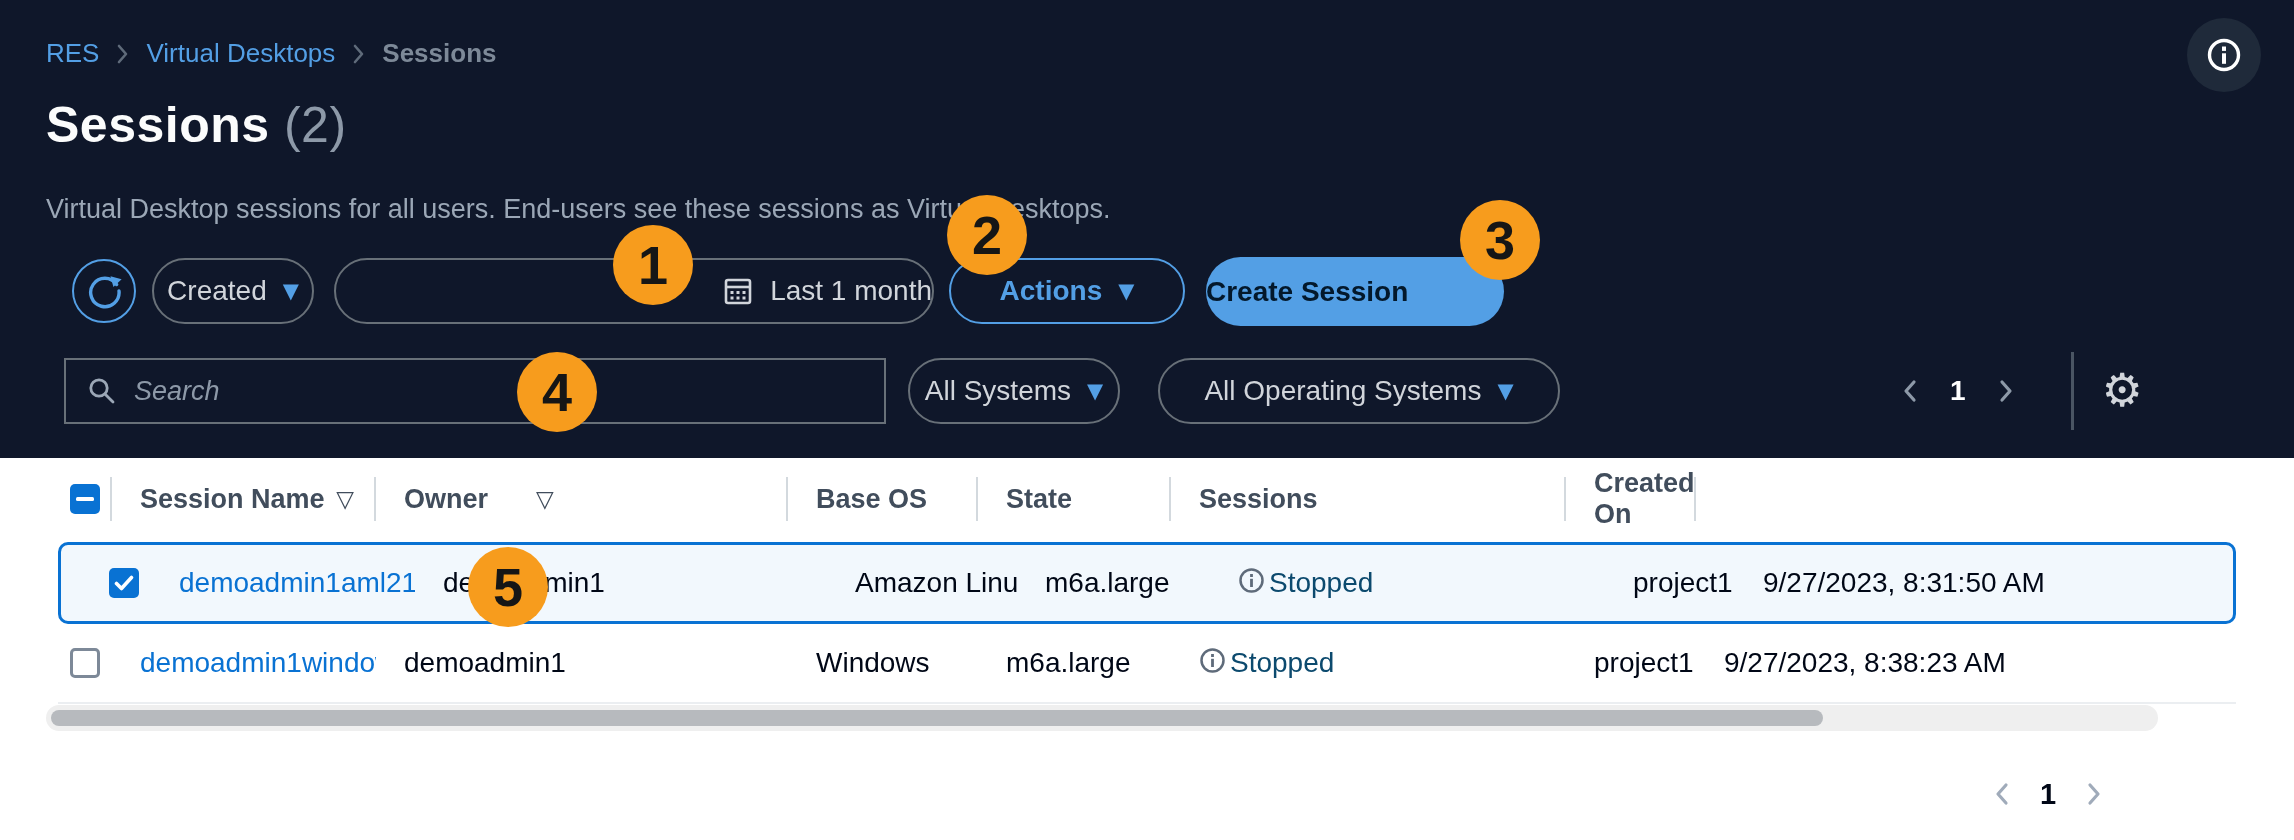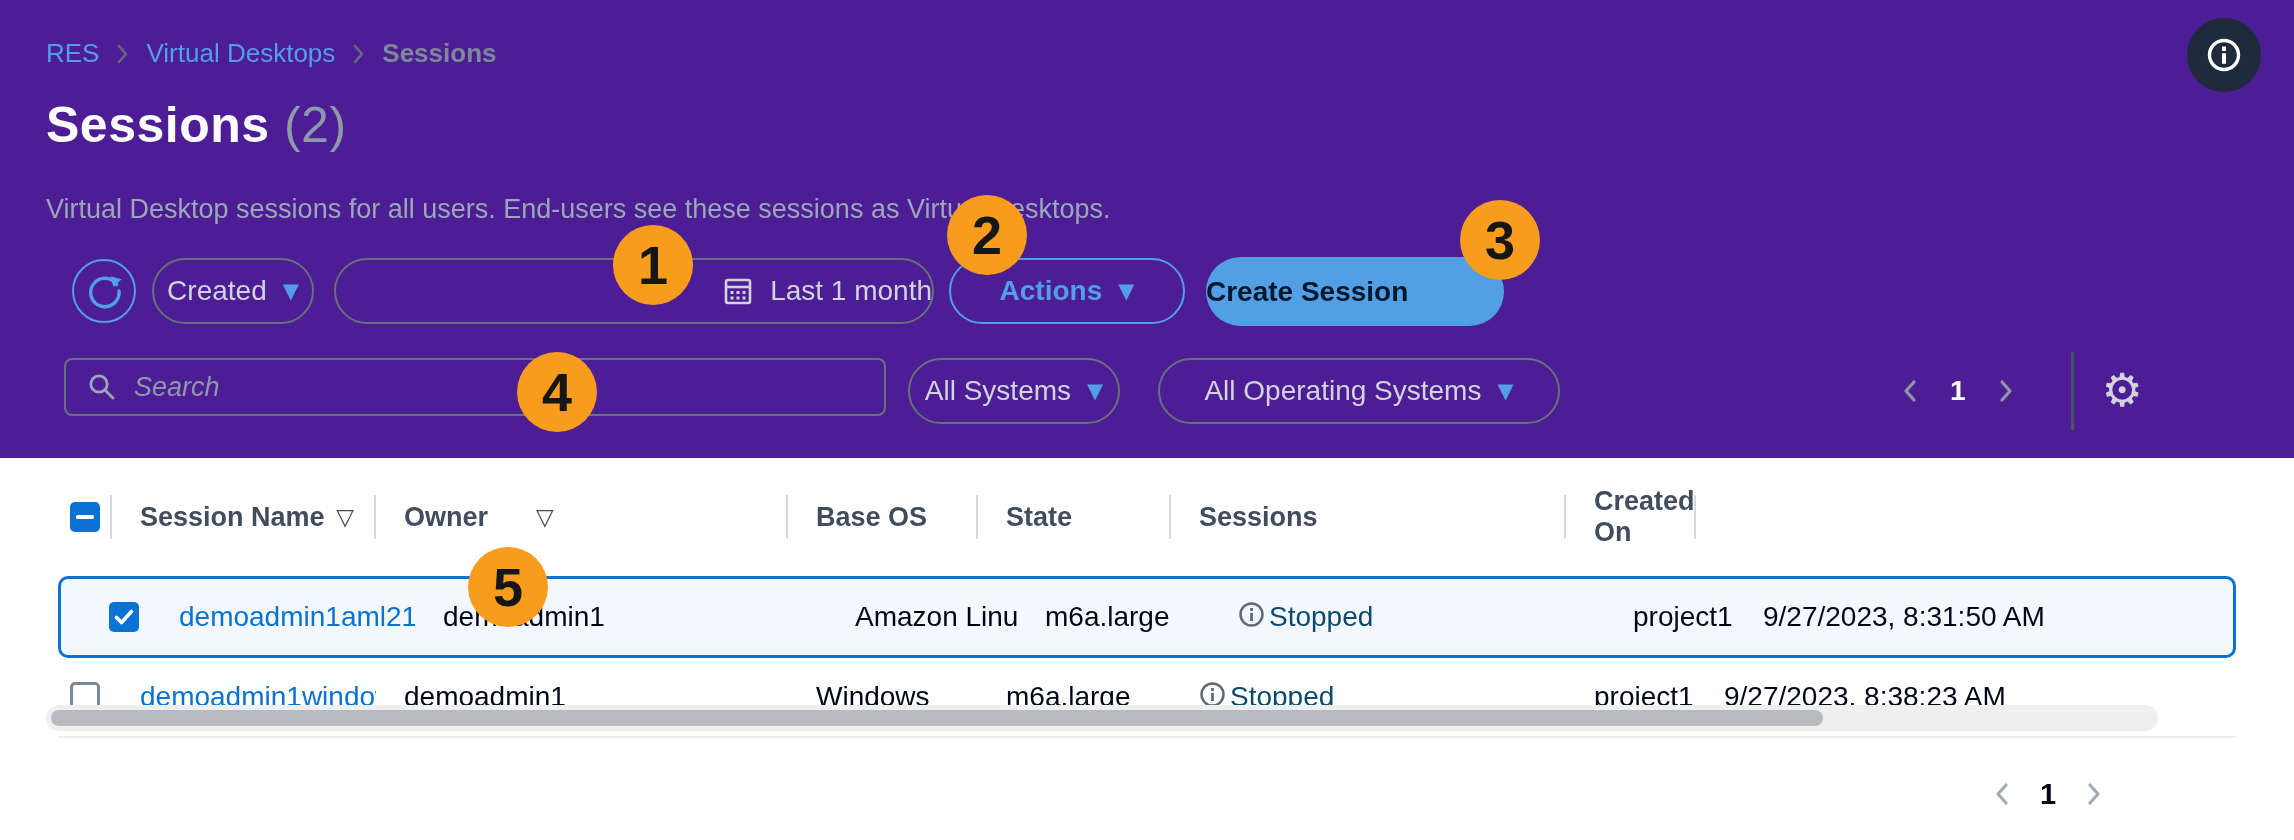--- a/index.html
+++ b/index.html
@@ -1,21 +1,21 @@
 <!DOCTYPE html>
 <html><head>
 <meta charset="utf-8">
 <style>
   * { margin:0; padding:0; box-sizing:border-box; }
   html,body { background:#fff; }
   body { font-family:"Liberation Sans", sans-serif; }
   .page { position:relative; width:2294px; height:840px; overflow:hidden; background:#ffffff; }
 
   
-  .dark { position:absolute; left:0; top:0; width:2294px; height:458px; background:#4c1d95; }
+  .dark { position:absolute; left:0; top:0; width:2294px; height:458px; background:#0f172a; }
 
   .breadcrumb { position:absolute; left:46px; top:38px; display:flex; align-items:center; gap:16px; font-size:26px; }
   .crumb-link { color:#539fe5; text-decoration:none; cursor:pointer; }
   .crumb-current { color:#7d8998; font-weight:700; }
   .crumb-sep { display:flex; align-items:center; color:#5f6b7a; }
 
   .info-btn { position:absolute; left:2187px; top:18px; width:74px; height:74px; border-radius:50%;
               background:#1f2a3a; display:flex; align-items:center; justify-content:center; cursor:pointer; }
 
   .title-line { position:absolute; left:46px; top:96px; font-size:50px; letter-spacing:0.5px; }
@@ -32,41 +32,41 @@
   .refresh-btn { position:absolute; left:72px; top:259px; width:64px; height:64px; border-radius:50%;
                  border:2.5px solid #539fe5; display:flex; align-items:center; justify-content:center; cursor:pointer; }
   .created-btn { position:absolute; left:152px; top:258px; width:162px; }
   .date-field  { position:absolute; left:334px; top:258px; width:600px; justify-content:flex-end; padding-left:26px; cursor:text; }
   .actions-btn { position:absolute; left:949px; top:258px; width:236px; border-color:#539fe5; }
   .actions-btn .lbl { color:#539fe5; font-weight:700; }
   .create-btn { position:absolute; left:1206px; top:257px; width:298px; height:69px; border-radius:35px;
                 background:#539fe5; color:#03182b; font-weight:700; font-size:28px;
                 display:flex; align-items:center; justify-content:flex-start; border:none; cursor:pointer; }
 
-  .search-box { position:absolute; left:64px; top:358px; width:822px; height:58px; border:2px solid #687078;
-                border-radius:8px; display:flex; align-items:center; padding:0 20px; gap:16px; }
+  .search-box { position:absolute; left:64px; top:358px; width:822px; height:66px; border:2px solid #687078;
+                border-radius:0; display:flex; align-items:center; padding:0 20px; gap:16px; }
   .search-box input { flex:1; background:transparent; border:none; outline:none; color:#d1d5db;
                       font-size:27px; font-family:"Liberation Sans", sans-serif; }
   .search-box input::placeholder { color:#8d99a8; font-style:italic; }
 
   .states-btn { position:absolute; left:908px; top:358px; width:212px; }
   .os-btn     { position:absolute; left:1158px; top:358px; width:402px; }
 
   .top-pag { position:absolute; left:1898px; top:358px; height:66px; display:flex; align-items:center; gap:28px; }
   .pag-chevron { display:flex; align-items:center; color:#8d99a8; cursor:pointer; }
   .pag-num-dark { color:#ffffff; font-weight:700; font-size:28px; }
   .vdivider { position:absolute; left:2071px; top:352px; width:3px; height:78px; background:#4a5563; }
   .gear-btn { position:absolute; left:2096px; top:364px; width:52px; height:52px; display:flex; align-items:center;
               justify-content:center; cursor:pointer; }
   .gear-glyph { font-family:"DejaVu Sans", sans-serif; font-size:46px; color:#d1d5db; line-height:1; }
 
   
   .table-area { position:absolute; left:0; top:458px; width:2294px; height:382px; background:#ffffff; }
   .tgrid { display:grid; grid-template-columns:54px 264px 412px 190px 193px 395px 130px 310px 1fr; align-items:center; }
-  .thead { margin:18px 58px; height:82px; }
+  .thead { margin:0 58px; height:82px; }
   .th { position:relative; height:82px; display:flex; align-items:center; padding-left:28px;
         color:#414d5c; font-weight:700; font-size:27px; }
   .th.sep::after { content:""; position:absolute; right:0; top:50%; transform:translateY(-50%);
                    width:2px; height:44px; background:#d3d9de; }
   .th-check { justify-content:center; padding-left:0; }
   .sort-glyph { font-family:"DejaVu Sans", sans-serif; font-size:23px; color:#414d5c; line-height:1; cursor:pointer; }
   .sort-right { position:absolute; right:22px; top:50%; transform:translateY(-50%); }
   .sort-inline { margin-left:48px; }
 
   .row { margin:0 58px; height:80px; font-size:28px; color:#000716; }

